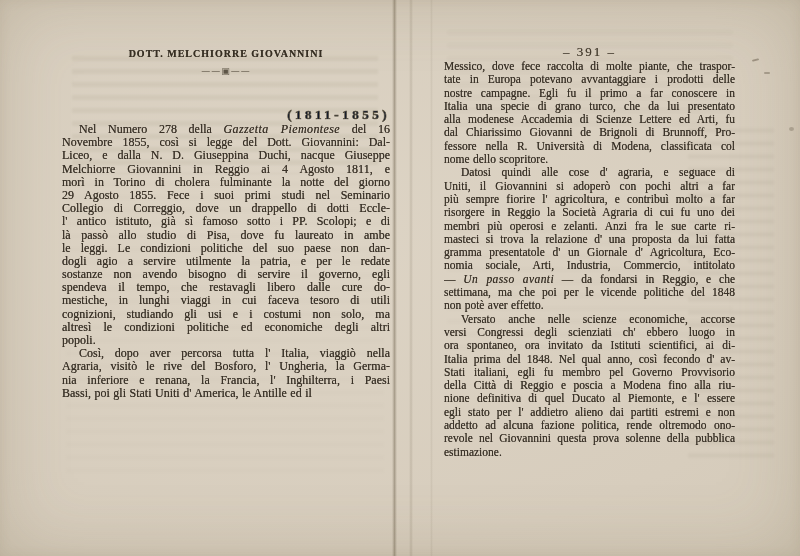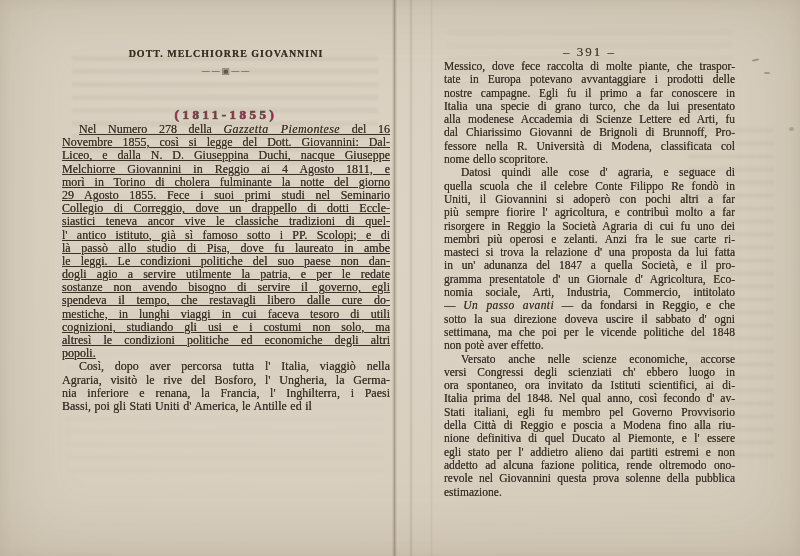--- a/index.html
+++ b/index.html
@@ -20,29 +20,29 @@
 
   .title{
     margin:8px 0 0;text-align:center;font-size:10px;font-weight:bold;
     letter-spacing:1px;color:#372f24;text-shadow:0 0 .6px rgba(55,47,36,.8);
   }
   .ornament{
     margin-top:7px;text-align:center;font-size:9px;color:#4a4234;
     font-family:"DejaVu Sans",sans-serif;letter-spacing:1px;opacity:.85;
   }
   .years{
-    margin-top:31px;text-align:center;font-size:13px;font-weight:bold;
-    letter-spacing:3.5px;color:#be185d;
+    margin-top:31px;text-align:right;font-size:13px;font-weight:bold;
+    letter-spacing:3.5px;color:#0f172a;
     -webkit-text-stroke:.7px #574f3e;text-shadow:0 .6px 0 rgba(255,252,240,.5);
   }
   .pagenum{
     text-align:center;font-size:13px;letter-spacing:2px;color:#453c2f;
     margin:6px 0 0;text-shadow:0 0 .5px rgba(62,54,43,.7);
   }
-  .body-start-left{margin-top:43px;text-decoration:underline;}
+  .body-start-left{margin-top:43px;}
   .body-start-right{margin-top:22px;}
 
   .para{margin:0;}
   .line{
     height:var(--lh);line-height:var(--lh);overflow:hidden;
     text-align:justify;text-align-last:justify;
     text-shadow:0 0 .55px rgba(58,50,40,.85);
     word-spacing:.5px;
   }
   .line.last{text-align-last:left;}
@@ -99,21 +99,20 @@
   <div class="ornament">——▣——</div>
   <div class="years">(1811-1855)</div>
   <div class="para body-start-left">
       <div class="line"><span>Nel Numero 278 della </span><i>Gazzetta Piemontese</i><span> del 16</span></div>
       <div class="line">Novembre 1855, così si legge del Dott. Giovannini: Dal-</div>
       <div class="line">Liceo, e dalla N. D. Giuseppina Duchi, nacque Giuseppe</div>
       <div class="line">Melchiorre Giovannini in Reggio ai 4 Agosto 1811, e</div>
       <div class="line">morì in Torino di cholera fulminante la notte del giorno</div>
       <div class="line">29 Agosto 1855. Fece i suoi primi studi nel Seminario</div>
       <div class="line">Collegio di Correggio, dove un drappello di dotti Eccle-</div>
-      <div class="line">siastici teneva ancor vive le classiche tradizioni di quel-</div>
       <div class="line">l' antico istituto, già sì famoso sotto i PP. Scolopi; e di</div>
       <div class="line">là passò allo studio di Pisa, dove fu laureato in ambe</div>
       <div class="line">le leggi. Le condizioni politiche del suo paese non dan-</div>
       <div class="line">dogli agio a servire utilmente la patria, e per le redate</div>
       <div class="line">sostanze non avendo bisogno di servire il governo, egli</div>
       <div class="line">spendeva il tempo, che restavagli libero dalle cure do-</div>
       <div class="line">mestiche, in lunghi viaggi in cui faceva tesoro di utili</div>
       <div class="line">cognizioni, studiando gli usi e i costumi non solo, ma</div>
       <div class="line">altresì le condizioni politiche ed economiche degli altri</div>
       <div class="line last">popoli.</div>
@@ -133,31 +132,28 @@
       <div class="line">tate in Europa potevano avvantaggiare i prodotti delle</div>
       <div class="line">nostre campagne. Egli fu il primo a far conoscere in</div>
       <div class="line">Italia una specie di grano turco, che da lui presentato</div>
       <div class="line">alla modenese Accademia di Scienze Lettere ed Arti, fu</div>
       <div class="line">dal Chiarissimo Giovanni de Brignoli di Brunnoff, Pro-</div>
       <div class="line">fessore nella R. Università di Modena, classificata col</div>
       <div class="line last">nome dello scopritore.</div>
     </div>
   <div class="para">
       <div class="line">Datosi quindi alle cose d' agraria, e seguace di</div>
-      <div class="line">quella scuola che il celebre Conte Filippo Re fondò in</div>
       <div class="line">Uniti, il Giovannini si adoperò con pochi altri a far</div>
       <div class="line">più sempre fiorire l' agricoltura, e contribuì molto a far</div>
       <div class="line">risorgere in Reggio la Società Agraria di cui fu uno dei</div>
       <div class="line">membri più operosi e zelanti. Anzi fra le sue carte ri-</div>
       <div class="line">masteci si trova la relazione d' una proposta da lui fatta</div>
-      <div class="line">in un' adunanza del 1847 a quella Società, e il pro-</div>
       <div class="line">gramma presentatole d' un Giornale d' Agricoltura, Eco-</div>
       <div class="line">nomia sociale, Arti, Industria, Commercio, intitolato</div>
       <div class="line"><span>— </span><i>Un passo avanti</i><span> — da fondarsi in Reggio, e che</span></div>
-      <div class="line">sotto la sua direzione doveva uscire il sabbato d' ogni</div>
       <div class="line">settimana, ma che poi per le vicende politiche del 1848</div>
       <div class="line last">non potè aver effetto.</div>
     </div>
   <div class="para">
       <div class="line">Versato anche nelle scienze economiche, accorse</div>
       <div class="line">versi Congressi degli scienziati ch' ebbero luogo in</div>
       <div class="line">ora spontaneo, ora invitato da Istituti scientifici, ai di-</div>
       <div class="line">Italia prima del 1848. Nel qual anno, così fecondo d' av-</div>
       <div class="line">Stati italiani, egli fu membro pel Governo Provvisorio</div>
       <div class="line">della Città di Reggio e poscia a Modena fino alla riu-</div>

